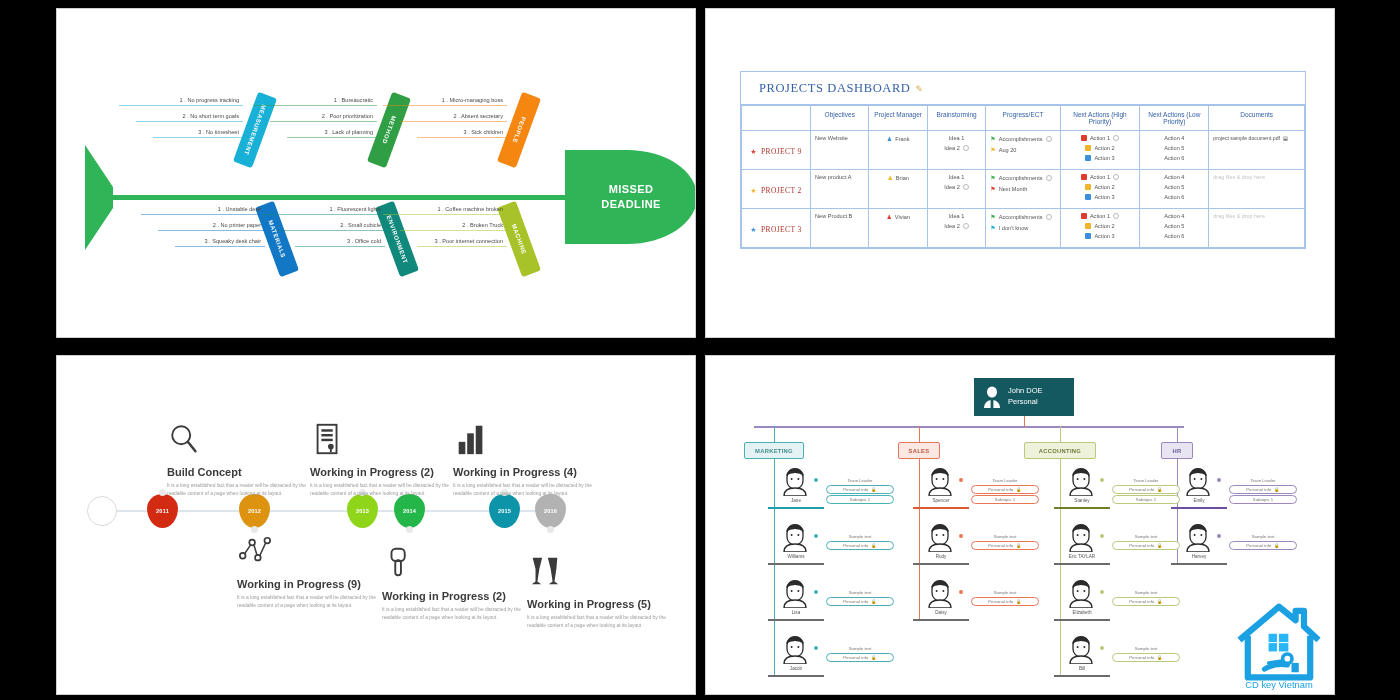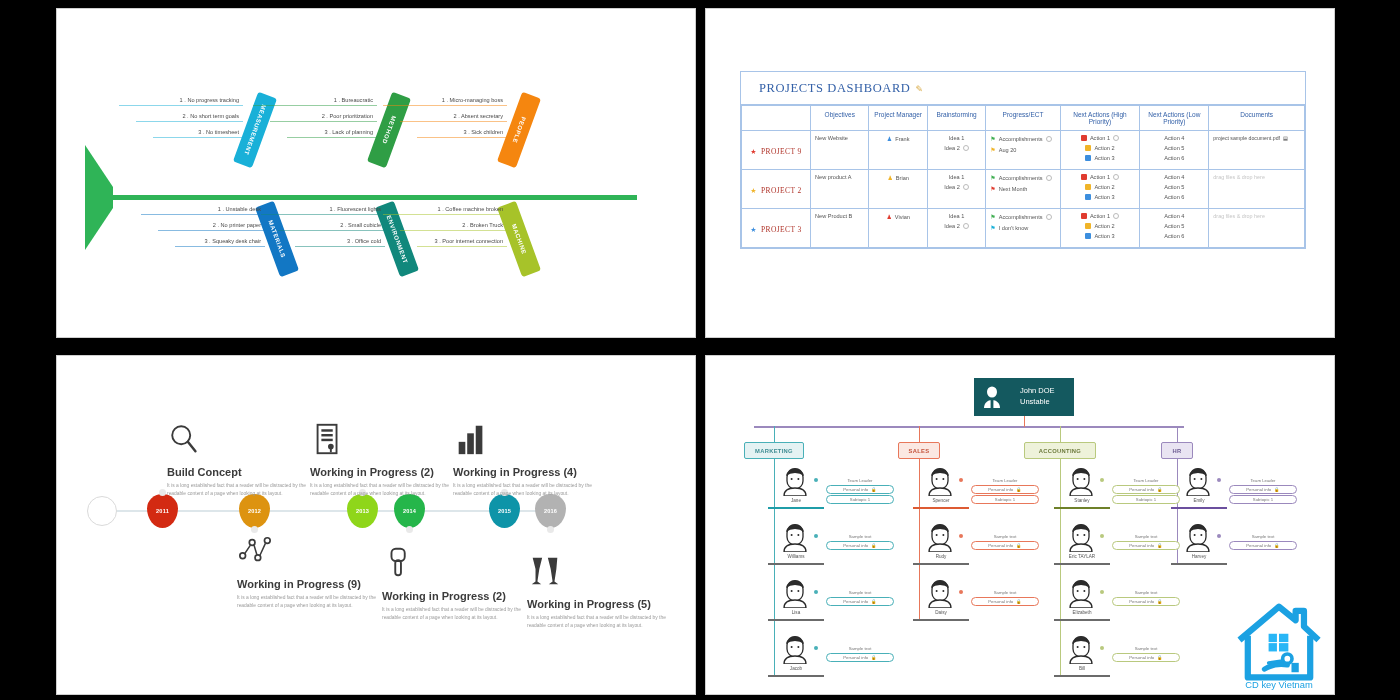--- a/index.html
+++ b/index.html
@@ -132,21 +132,21 @@
     font-size: 30px; color: #111; letter-spacing: -.5px;
     text-shadow: 0 0 2px rgba(255,255,255,.6);
   }
 
   
   .oc-root {
     position: absolute; left: 268px; top: 22px; width: 100px; height: 38px;
     background: #14595f; display: flex; align-items: center; gap: 6px;
     padding: 0 8px; color: #fff;
   }
-  .oc-root-txt { font-size: 7.5px; line-height: 1.45; margin-left: 12px; }
+  .oc-root-txt { font-size: 7.5px; line-height: 1.45; }
   .oc-dept {
     position: absolute; height: 17px; border-radius: 2px;
     display: flex; align-items: center; justify-content: center;
     font-size: 5.8px; font-weight: bold; letter-spacing: .3px;
   }
   .oc-col { position: absolute; width: 128px; }
   .oc-emp { position: relative; height: 56px; }
   .oc-face { position: absolute; left: 14px; top: 2px; width: 26px; height: 30px; }
   .oc-name {
     position: absolute; left: 4px; top: 34px; width: 48px;
@@ -176,20 +176,26 @@
 </style>
 </head>
 <body>
 
 <div class="stage">
 
   <div class="slide" id="slide-fishbone">
     <div class="fb">
       <div class="fb-tail"></div>
       <div class="fb-spine"></div>
+      <div class="fb-head">
+        <div>
+          <div>MISSED</div>
+          <div>DEADLINE</div>
+        </div>
+      </div>
       <div id="fb-branches">
           <div class="fb-branch">
             <div class="fb-tag" style="background: rgb(25, 176, 216); left: 188px; top: 84px; transform: rotate(20deg);">
               <span>MEASUREMENT</span>
               <div class="dot" style="left: 7px; top: -9px;"></div>
             </div>
             <div class="fb-items" style="left: 62px; top: 88px; width: 124px;">
               <div class="fb-item" style="margin-left: 0px; width: 124px; border-bottom: 1px solid rgba(25, 176, 216, 0.5);">1 .  No progress tracking</div>
               <div class="fb-item" style="margin-left: 17px; width: 107px; border-bottom: 1px solid rgba(25, 176, 216, 0.5);">2 .  No short term goals</div>
               <div class="fb-item" style="margin-left: 34px; width: 90px; border-bottom: 1px solid rgba(25, 176, 216, 0.5);">3 .  No timesheet</div>
@@ -546,21 +552,21 @@
         <div class="oc-vline" style="left: 471px; top: 103px; height: 104px; background: rgb(155, 137, 189);"></div>
       </div>
     <div class="oc-root">
       <svg width="20" height="24" viewBox="0 0 20 24">
         <ellipse cx="10" cy="7" rx="5" ry="5.6" fill="#fff"></ellipse>
         <path d="M2 23c0-5 3.6-8 8-8s8 3 8 8z" fill="#fff"></path>
         <rect x="8.6" y="14" width="2.8" height="9" fill="#14595f"></rect>
       </svg>
       <div class="oc-root-txt">
         <div>John DOE</div>
-        <div>Unstable</div>
+        <div>Personal</div>
       </div>
     </div>
     <div id="oc-depts">
         <div class="oc-dept" style="left: 38px; top: 86px; width: 60px; background: rgb(228, 242, 243); border: 1px solid rgb(73, 176, 184); color: rgb(63, 140, 147);">MARKETING</div>
         <div class="oc-dept" style="left: 192px; top: 86px; width: 42px; background: rgb(251, 232, 226); border: 1px solid rgb(232, 119, 90); color: rgb(196, 82, 58);">SALES</div>
         <div class="oc-dept" style="left: 318px; top: 86px; width: 72px; background: rgb(238, 242, 218); border: 1px solid rgb(185, 201, 126); color: rgb(109, 122, 60);">ACCOUNTING</div>
         <div class="oc-dept" style="left: 455px; top: 86px; width: 32px; background: rgb(233, 228, 242); border: 1px solid rgb(155, 137, 189); color: rgb(107, 90, 145);">HR</div>
       </div>
     <div id="oc-cols">
         <div class="oc-col" style="left: 62px; top: 108px;">

